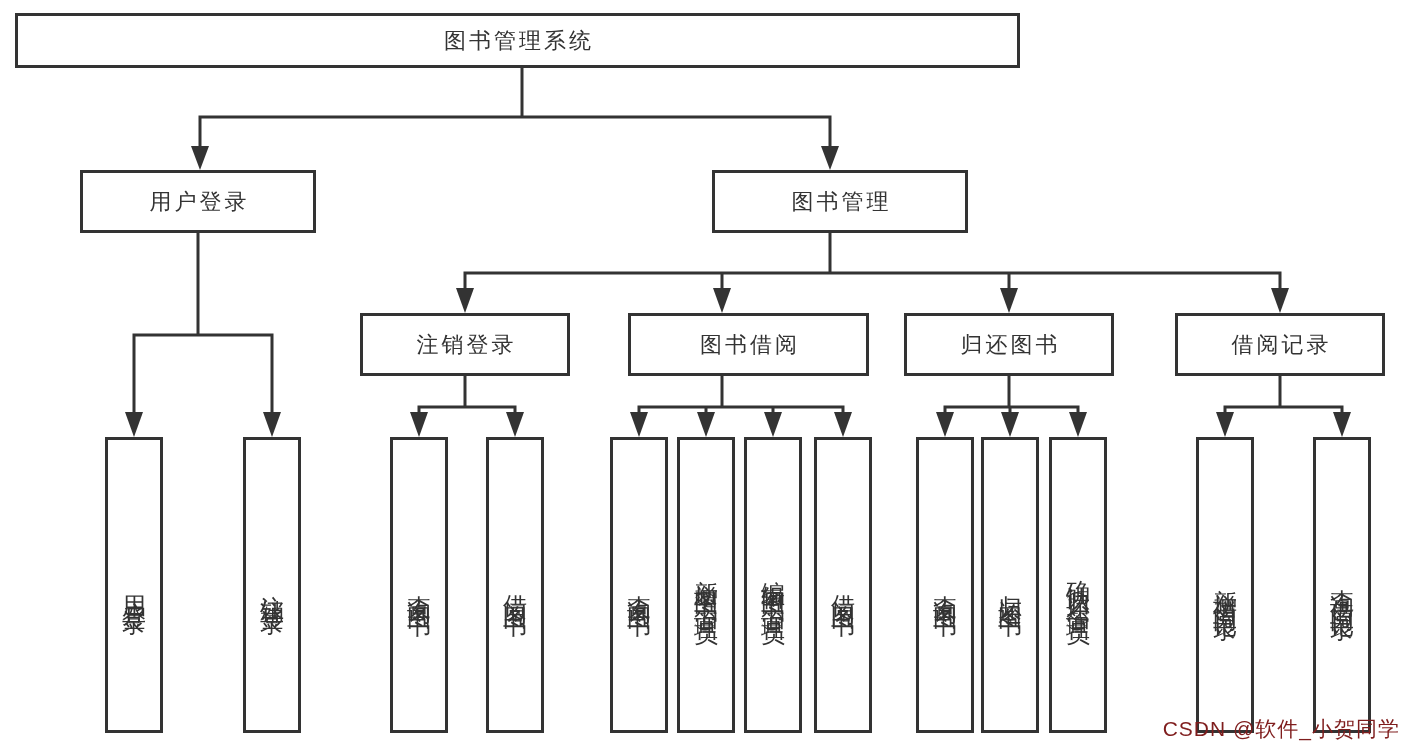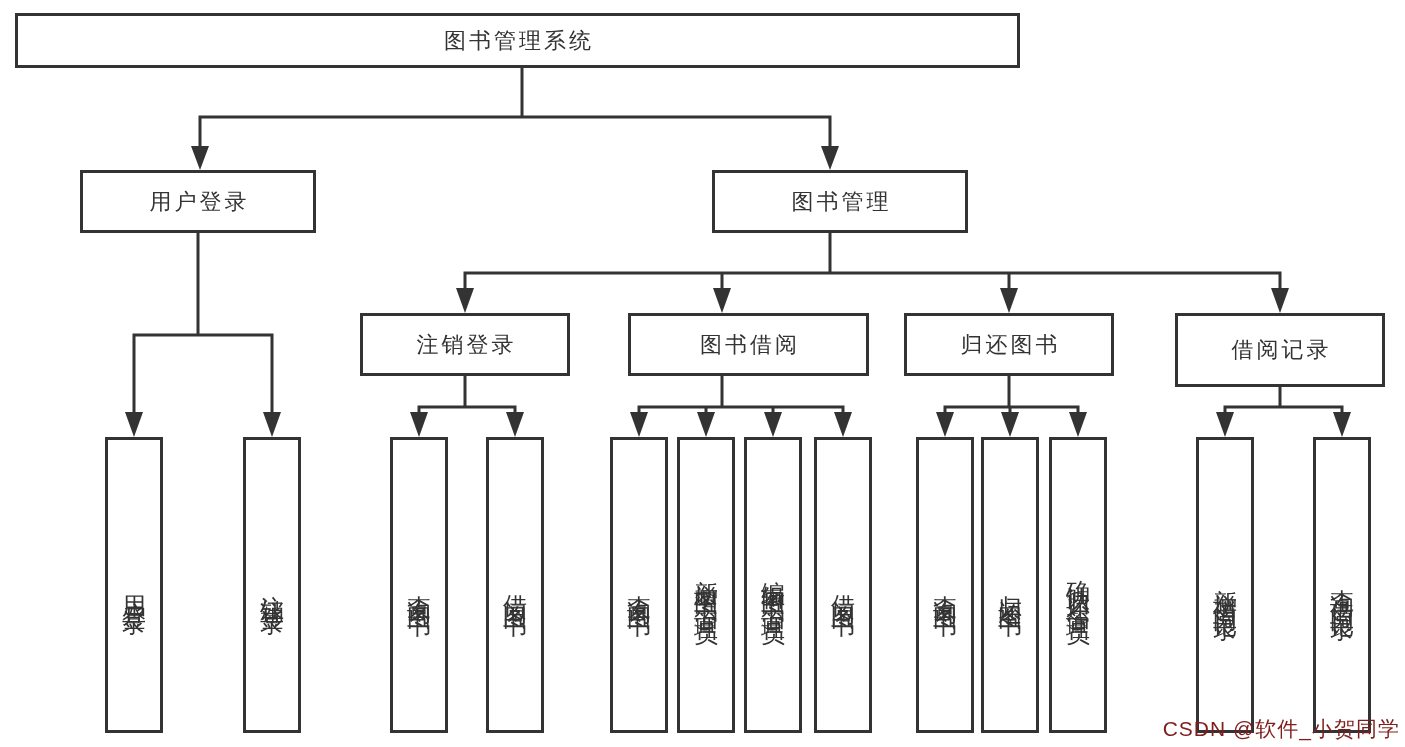--- a/index.html
+++ b/index.html
@@ -141,21 +141,21 @@
 
   <div class="node h-node" style="left:360px; top:313px; width:210px; height:63px;">
     <span class="lbl">注销登录</span>
   </div>
   <div class="node h-node" style="left:617px; top:313px; width:241px; height:63px;margin-left:11px;">
     <span class="lbl">图书借阅</span>
   </div>
   <div class="node h-node" style="left:904px; top:313px; width:210px; height:63px;">
     <span class="lbl">归还图书</span>
   </div>
-  <div class="node h-node" style="left:1175px; top:313px; width:210px; height:74px;">
+  <div class="node h-node" style="left:1175px; top:313px; width:210px; height:63px;">
     <span class="lbl">借阅记录</span>
   </div>
 
   <div class="node v-node" style="left:105px; top:437px; width:58px; height:296px;">
     <span class="lbl">用户登录</span>
   </div>
   <div class="node v-node" style="left:243px; top:437px; width:58px; height:296px;">
     <span class="lbl">注销登录</span>
   </div>
 

